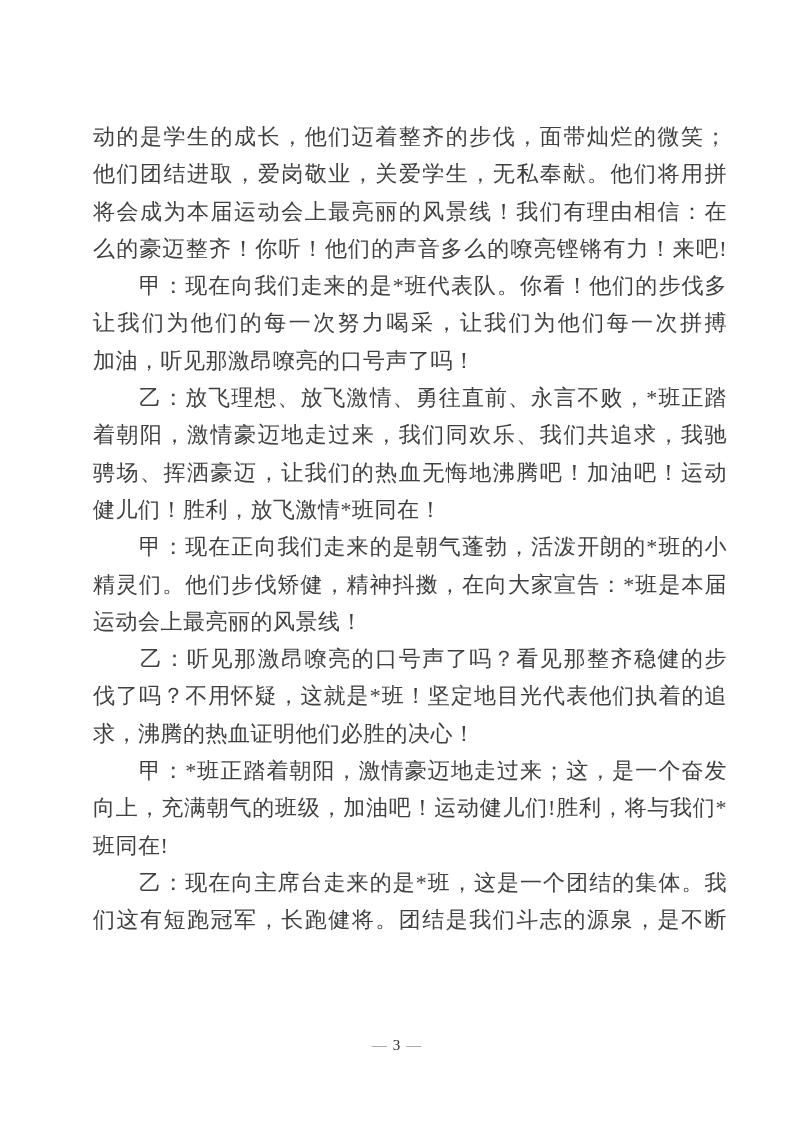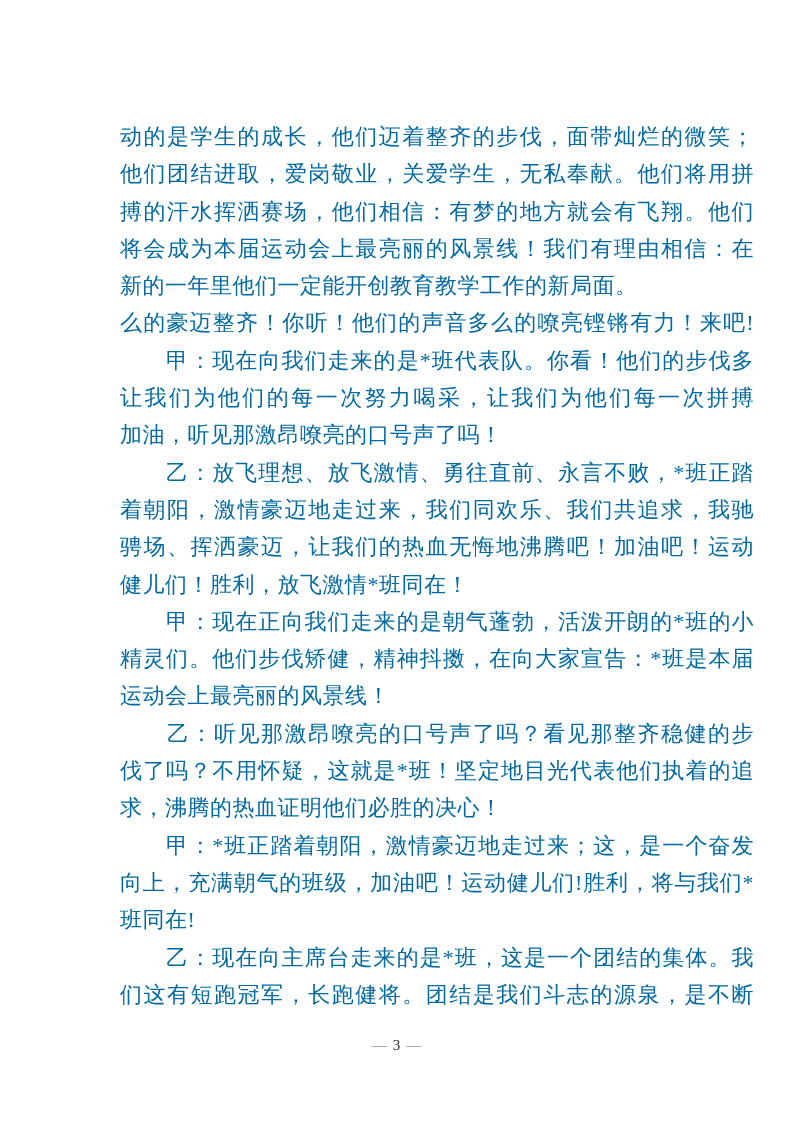--- a/index.html
+++ b/index.html
@@ -17,22 +17,21 @@
   .page {
     position: absolute;
     inset: 0;
     background: #ffffff;
   }
   .content {
     position: absolute;
     left: 93px;
     top: 118px;
     width: 634px;
-    color: #0369a1;
-    margin-left: 27px;
+    color: #404040;
   }
   .paragraph {
     margin: 0;
     padding: 0;
   }
   .line {
     font-size: 22px;
     line-height: 37.3px;
     height: 37.3px;
     text-align: justify;
@@ -68,23 +67,21 @@
 </head>
 <body>
 
 <div class="page">
 
   <div class="content">
 
   <div class="paragraph">
         <div class="line">动的是学生的成长，他们迈着整齐的步伐，面带灿烂的微笑；</div>
         <div class="line">他们团结进取，爱岗敬业，关爱学生，无私奉献。他们将用拼</div>
-        <div class="line">搏的汗水挥洒赛场，他们相信：有梦的地方就会有飞翔。他们</div>
         <div class="line">将会成为本届运动会上最亮丽的风景线！我们有理由相信：在</div>
-        <div class="line last">新的一年里他们一定能开创教育教学工作的新局面。</div>
       </div>
       <div class="paragraph">
         <div class="line">么的豪迈整齐！你听！他们的声音多么的嘹亮铿锵有力！来吧!</div>
         <div class="line">　　甲：现在向我们走来的是*班代表队。你看！他们的步伐多</div>
         <div class="line">让我们为他们的每一次努力喝采，让我们为他们每一次拼搏</div>
         <div class="line last">加油，听见那激昂嘹亮的口号声了吗！</div>
       </div>
       <div class="paragraph">
         <div class="line">　　乙：放飞理想、放飞激情、勇往直前、永言不败，*班正踏</div>
         <div class="line">着朝阳，激情豪迈地走过来，我们同欢乐、我们共追求，我驰</div>

